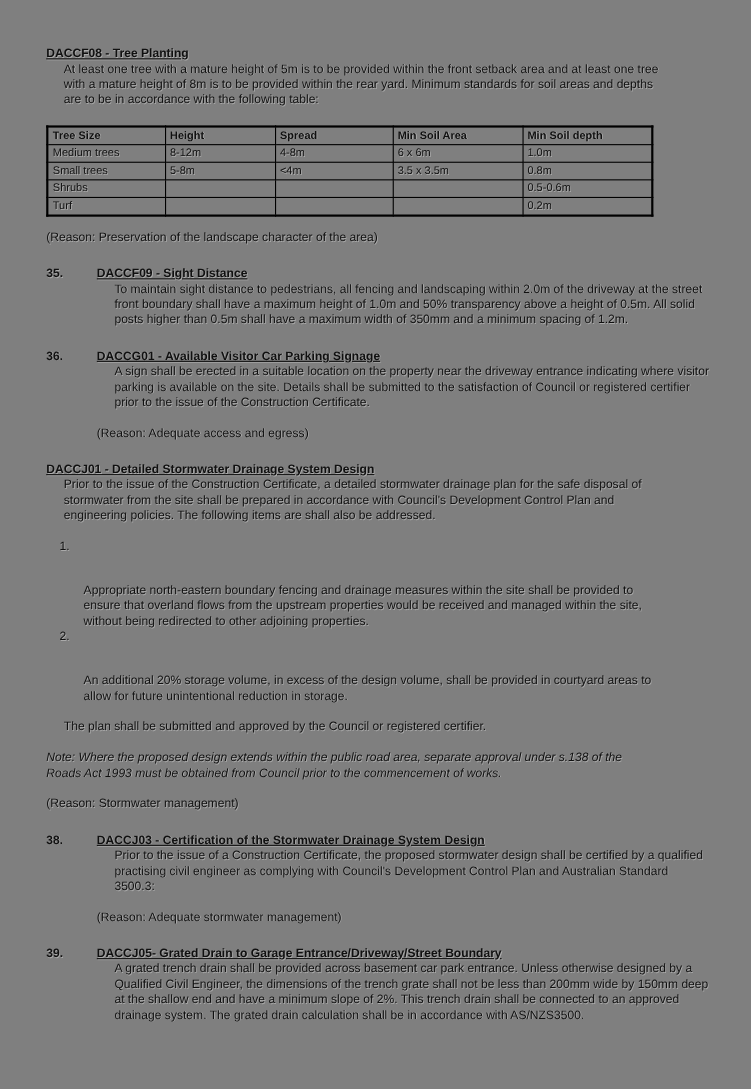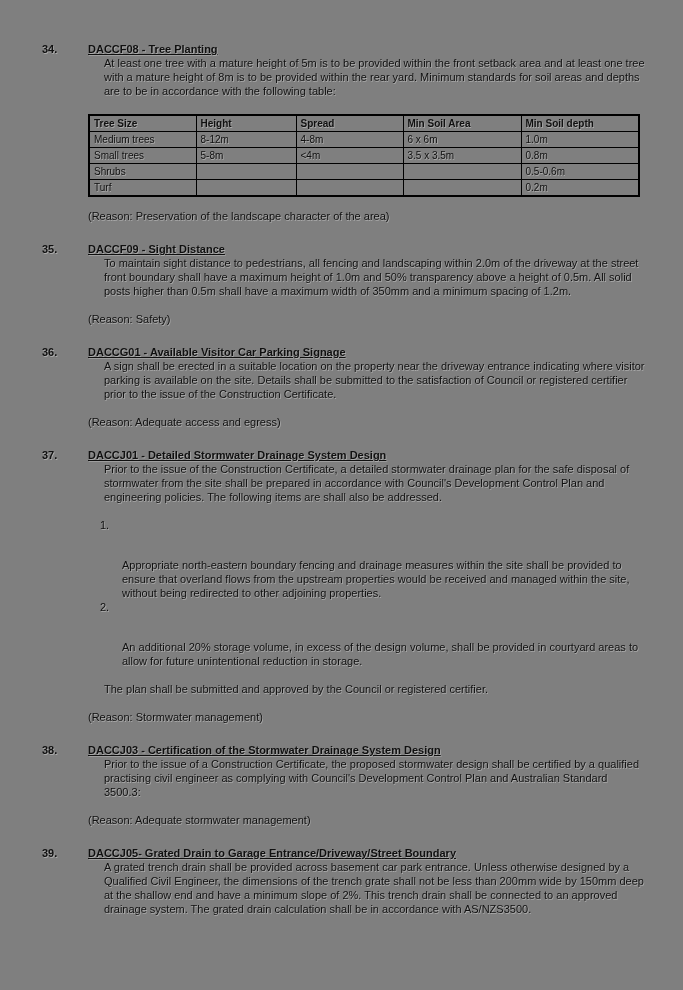--- a/index.html
+++ b/index.html
@@ -52,21 +52,20 @@
   .sublist-item { display: flex; margin-left: 12px; }
   .sublist-num { width: 22px; flex: 0 0 22px; }
   .sublist-text { flex: 1; margin-top: 40px; }
 </style>
 </head>
 <body>
 
 <div class="page">
 
   <div class="section">
-    <div class="section-num">34.</div>
     <div class="section-content">
       <p class="section-title">DACCF08 - Tree Planting</p>
       <p class="para">At least one tree with a mature height of 5m is to be provided within the front setback area and at least one tree with a mature height of 8m is to be provided within the rear yard. Minimum standards for soil areas and depths are to be in accordance with the following table:</p>
       <table class="soil-table">
         <colgroup>
           <col style="width:107px">
             <col style="width:100px">
             <col style="width:107px">
             <col style="width:118px">
             <col style="width:118px">
@@ -113,49 +112,48 @@
       </table>
       <p class="reason">(Reason: Preservation of the landscape character of the area)</p>
     </div>
   </div>
 
   <div class="section">
     <div class="section-num">35.</div>
     <div class="section-content">
       <p class="section-title">DACCF09 - Sight Distance</p>
       <p class="para">To maintain sight distance to pedestrians, all fencing and landscaping within 2.0m of the driveway at the street front boundary shall have a maximum height of 1.0m and 50% transparency above a height of 0.5m. All solid posts higher than 0.5m shall have a maximum width of 350mm and a minimum spacing of 1.2m.</p>
-      <p class="reason">(Reason: Safety)</p>
     </div>
   </div>
 
   <div class="section">
     <div class="section-num">36.</div>
     <div class="section-content">
       <p class="section-title">DACCG01 - Available Visitor Car Parking Signage</p>
       <p class="para">A sign shall be erected in a suitable location on the property near the driveway entrance indicating where visitor parking is available on the site. Details shall be submitted to the satisfaction of Council or registered certifier prior to the issue of the Construction Certificate.</p>
       <p class="reason">(Reason: Adequate access and egress)</p>
     </div>
   </div>
 
   <div class="section">
-    <div class="section-num">37.</div>
     <div class="section-content">
       <p class="section-title">DACCJ01 - Detailed Stormwater Drainage System Design</p>
       <p class="para">Prior to the issue of the Construction Certificate, a detailed stormwater drainage plan for the safe disposal of stormwater from the site shall be prepared in accordance with Council's Development Control Plan and engineering policies. The following items are shall also be addressed.</p>
       <div class="sublist">
         <div class="sublist-item">
           <div class="sublist-num">1.</div>
           <div class="sublist-text">Appropriate north-eastern boundary fencing and drainage measures within the site shall be provided to ensure that overland flows from the upstream properties would be received and managed within the site, without being redirected to other adjoining properties.</div>
         </div>
         <div class="sublist-item">
           <div class="sublist-num">2.</div>
           <div class="sublist-text">An additional 20% storage volume, in excess of the design volume, shall be provided in courtyard areas to allow for future unintentional reduction in storage.</div>
         </div>
       </div>
       <p class="para">The plan shall be submitted and approved by the Council or registered certifier.</p>
+      <p class="note">Note: Where the proposed design extends within the public road area, separate approval under s.138 of the Roads Act 1993 must be obtained from Council prior to the commencement of works.</p>
       <p class="reason">(Reason: Stormwater management)</p>
     </div>
   </div>
 
   <div class="section">
     <div class="section-num">38.</div>
     <div class="section-content">
       <p class="section-title">DACCJ03 - Certification of the Stormwater Drainage System Design</p>
       <p class="para">Prior to the issue of a Construction Certificate, the proposed stormwater design shall be certified by a qualified practising civil engineer as complying with Council's Development Control Plan and Australian Standard 3500.3:</p>
       <p class="reason">(Reason: Adequate stormwater management)</p>

